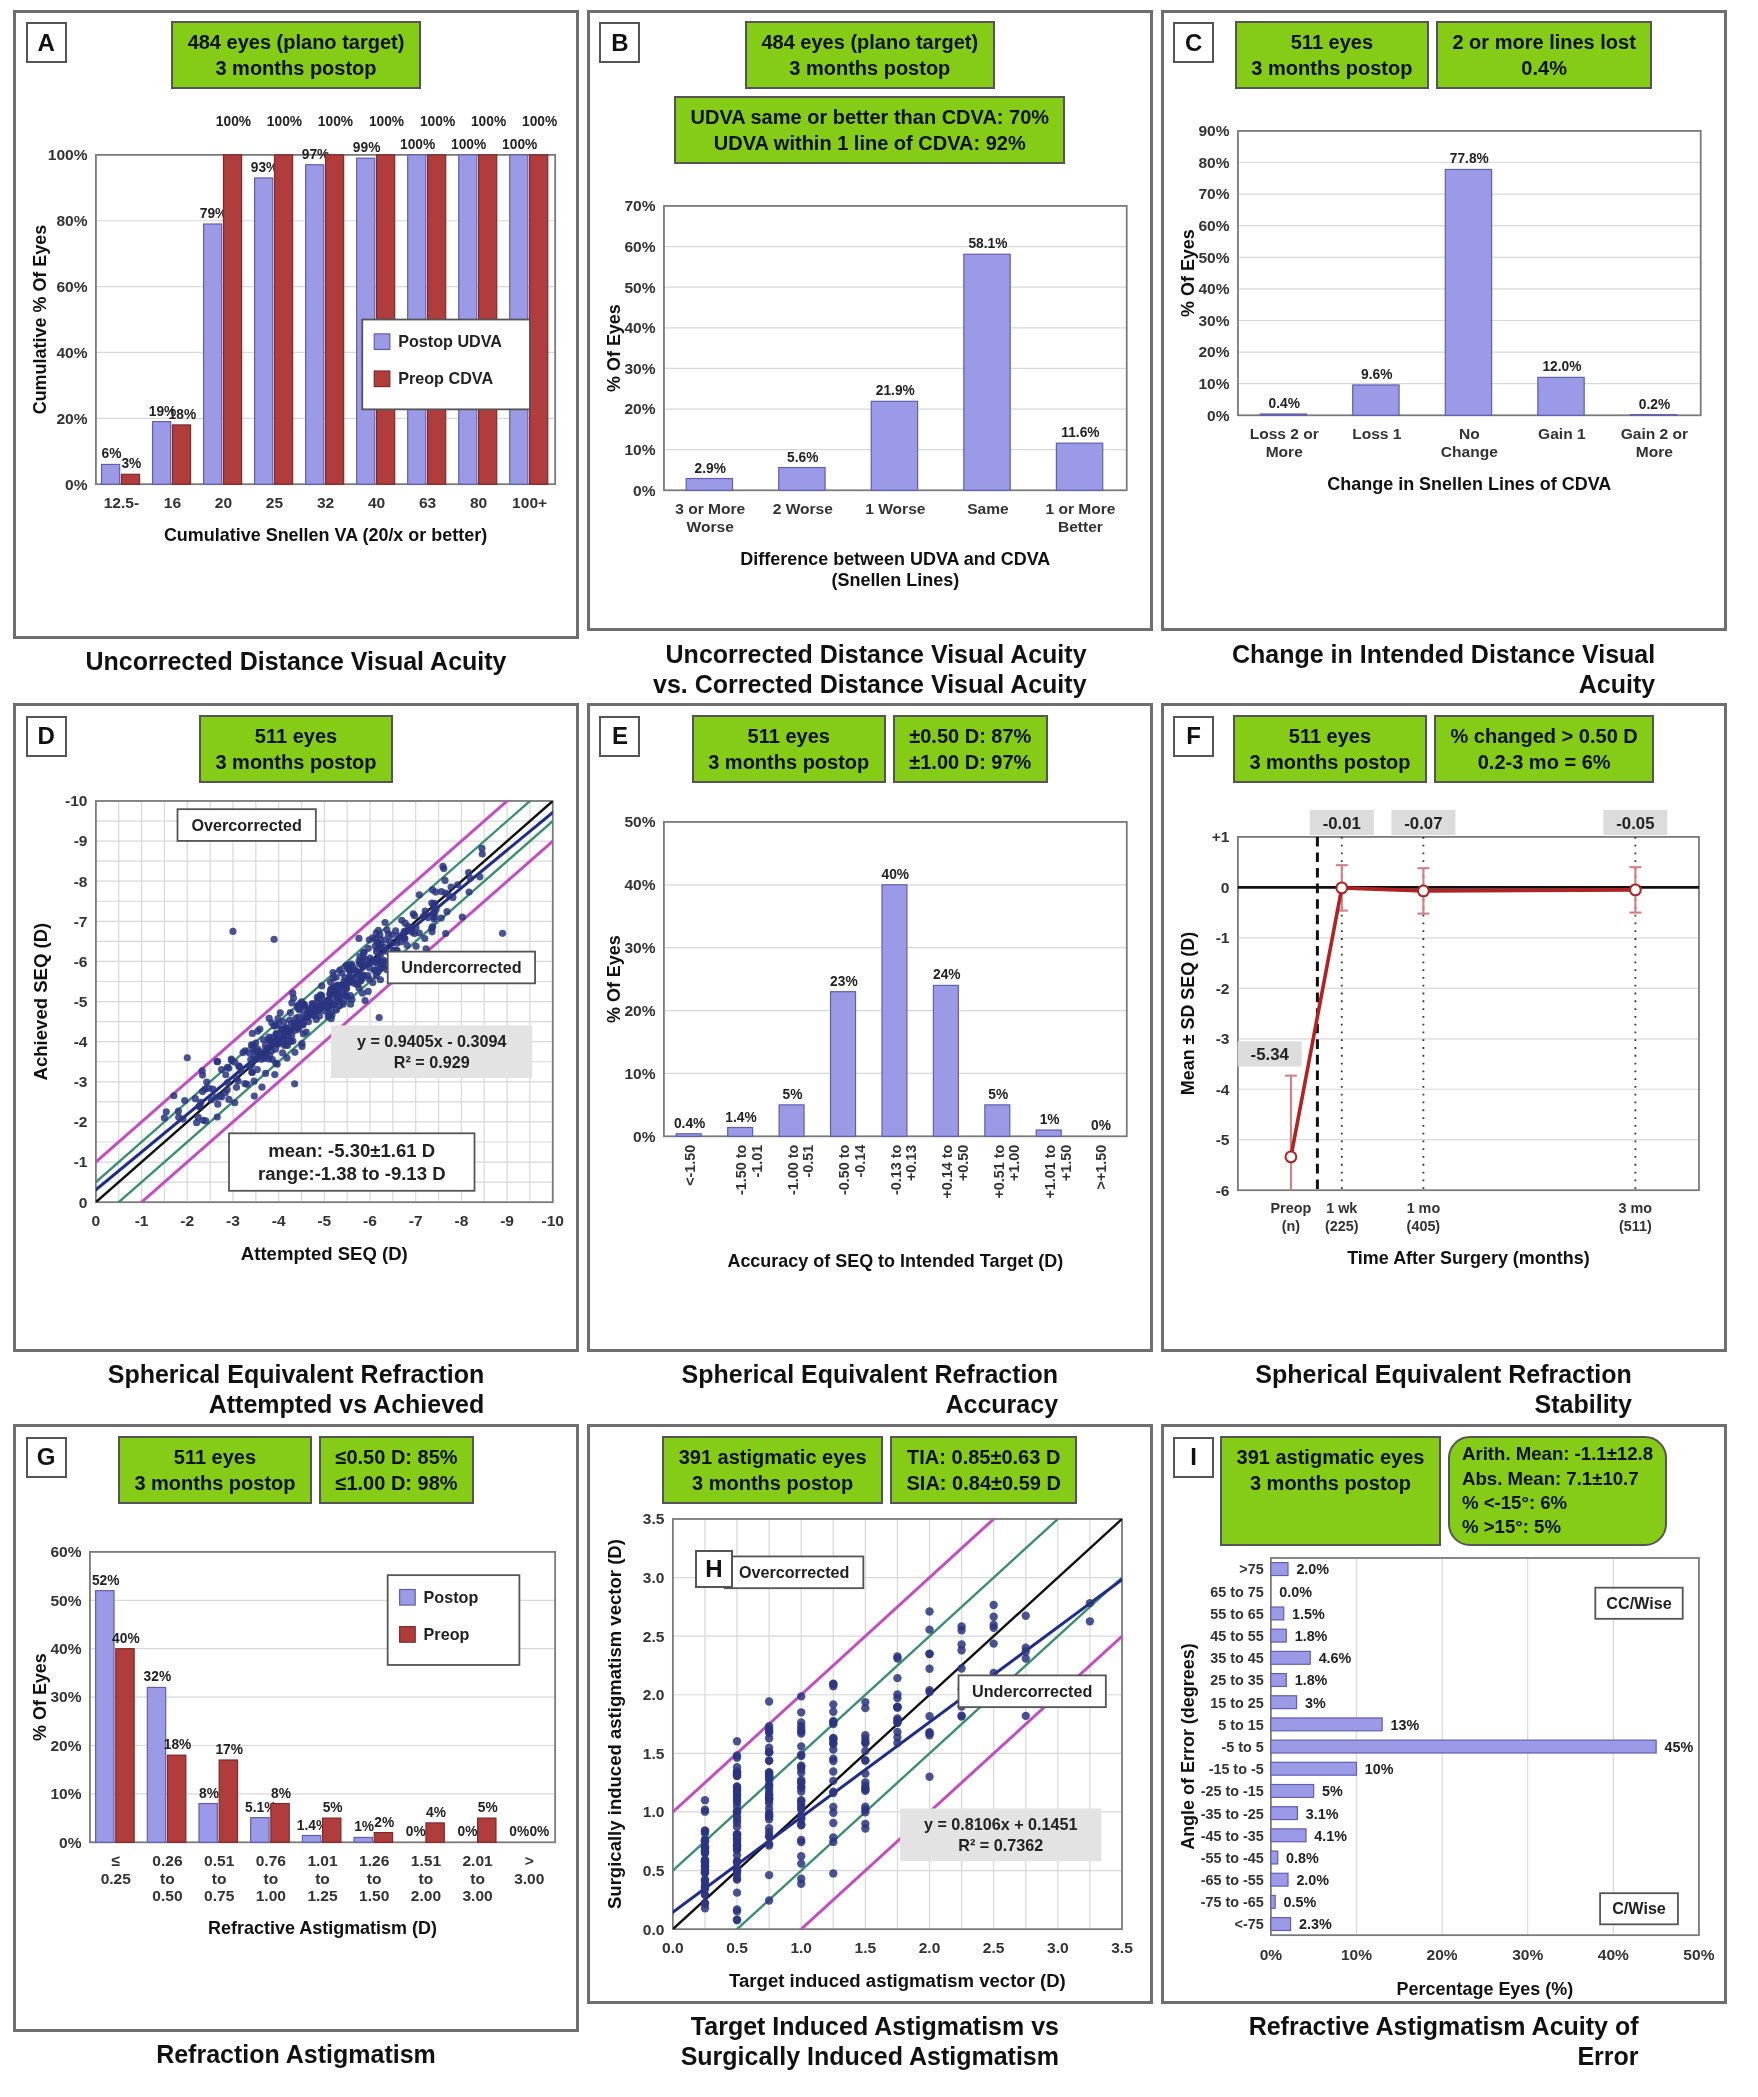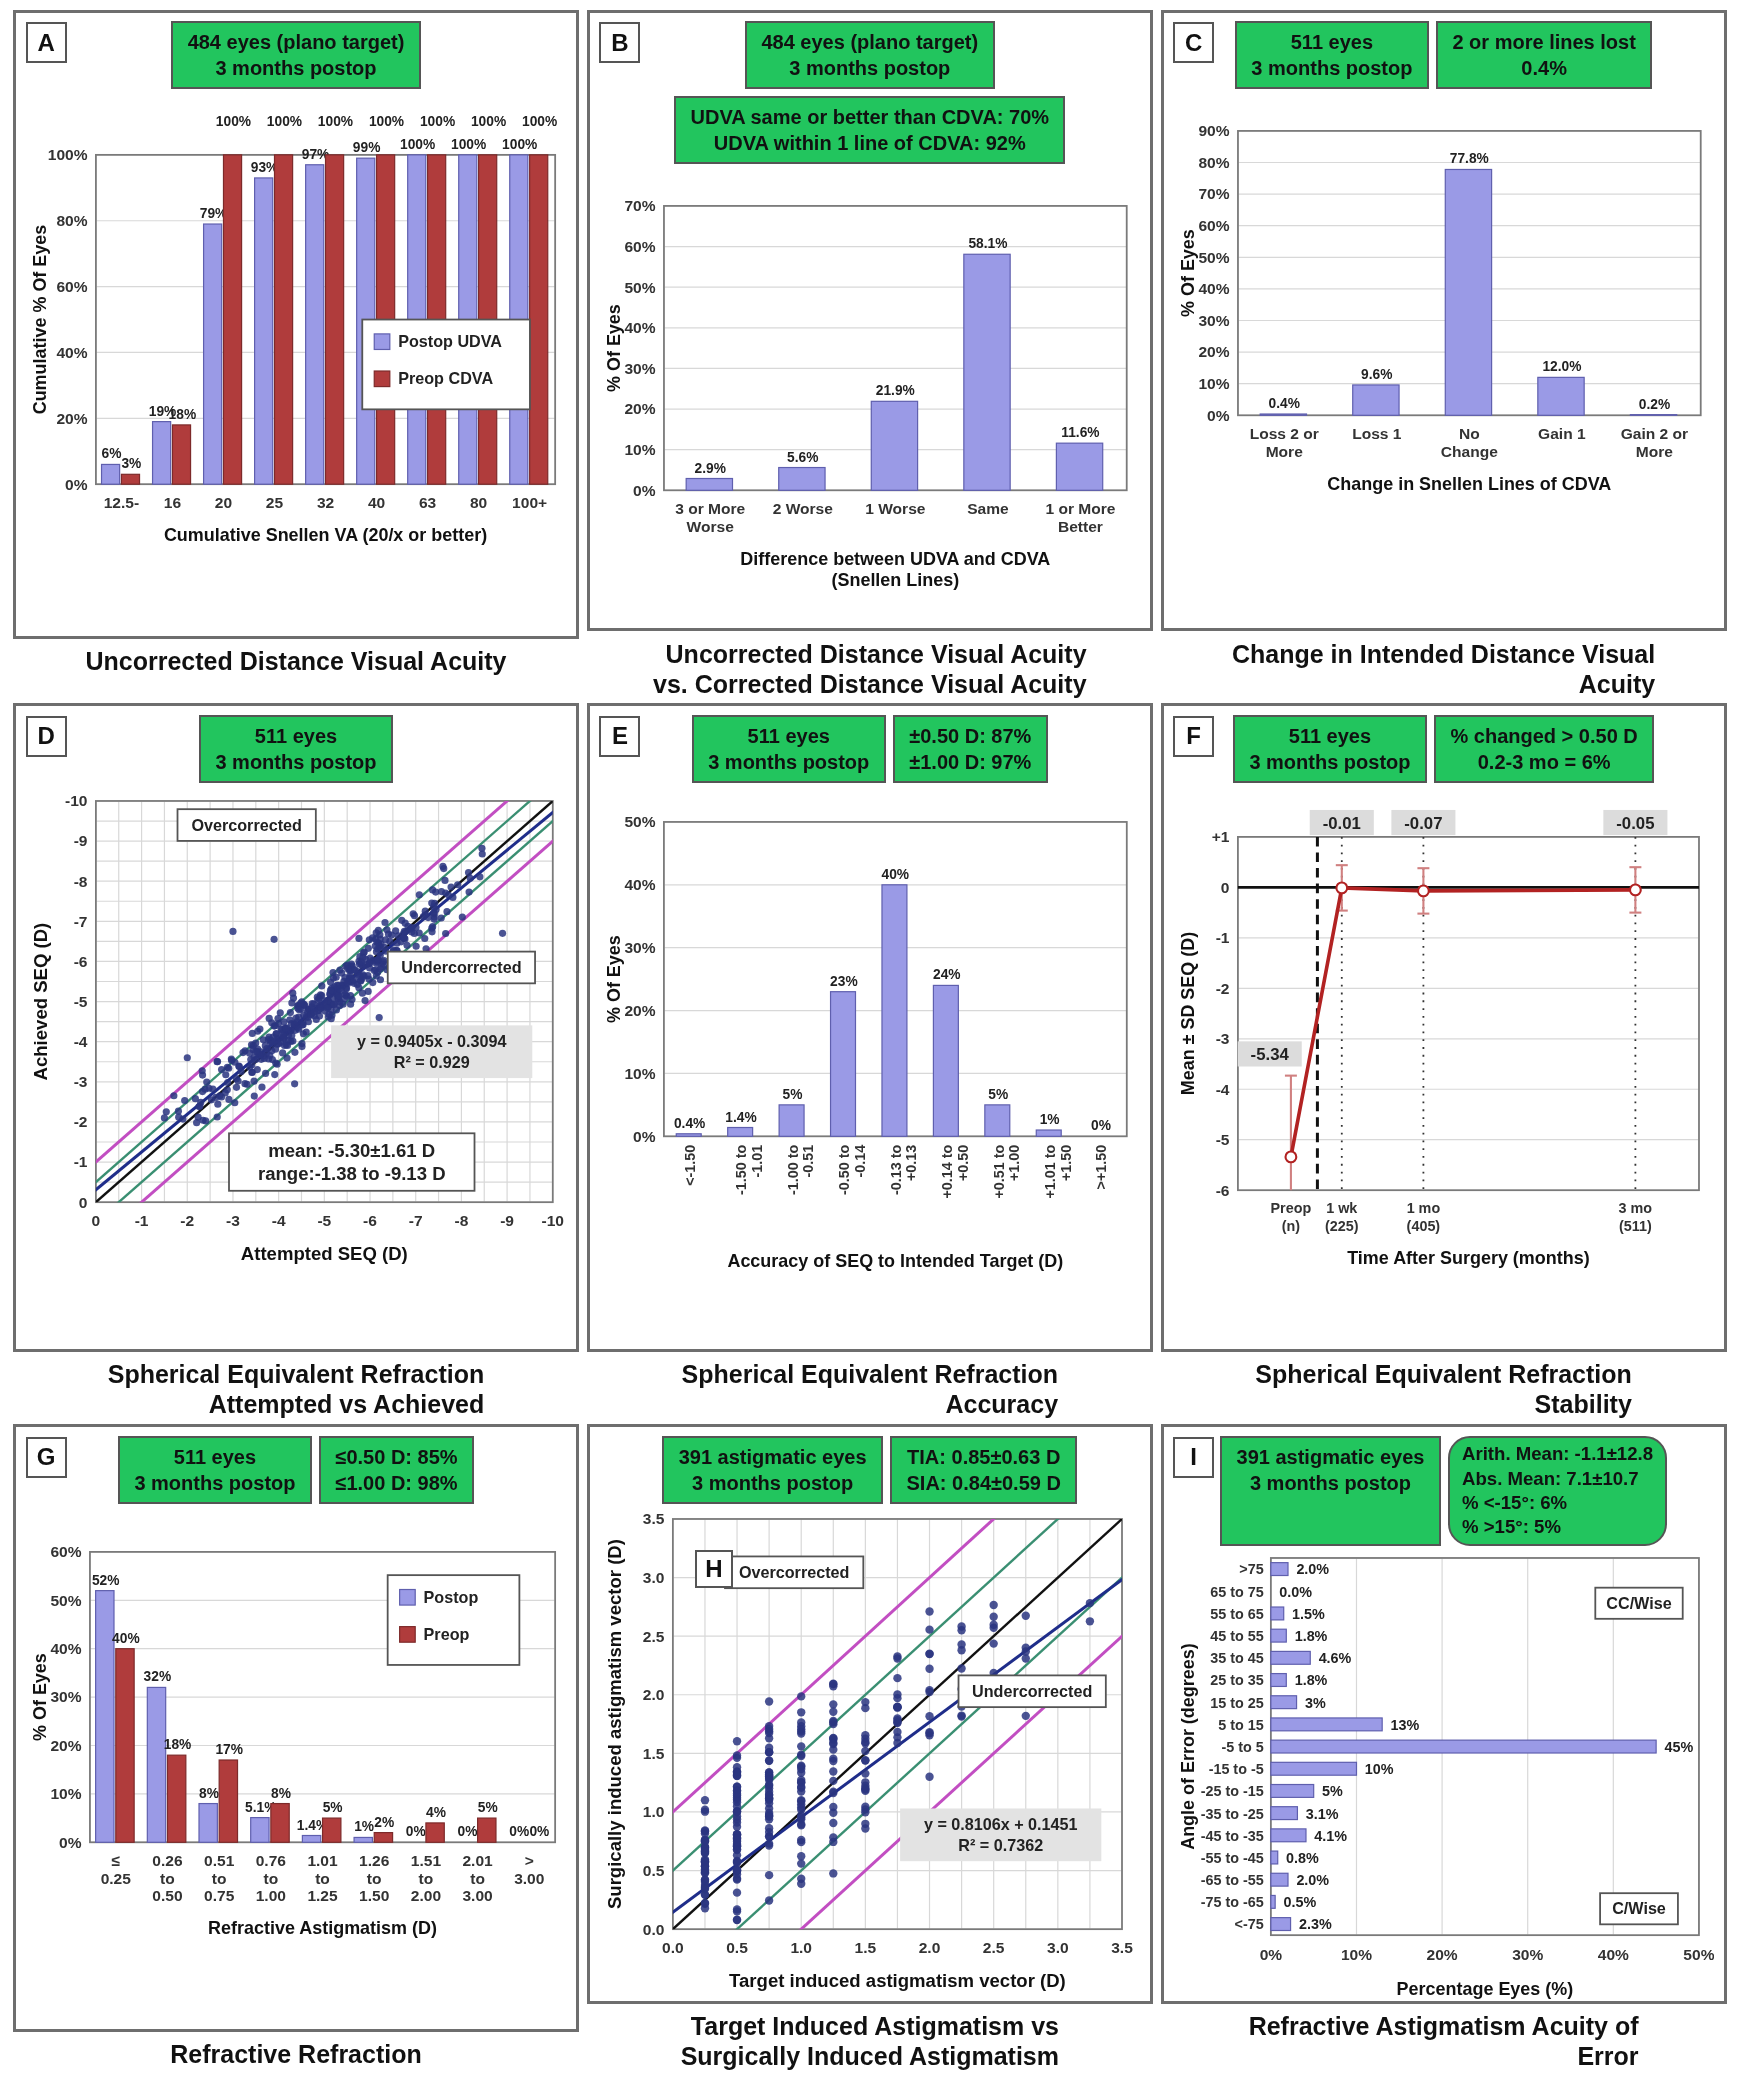--- a/index.html
+++ b/index.html
@@ -8,21 +8,21 @@
          grid-template-rows:689px 716px 647px;column-gap:7.8px;row-gap:4.8px;}
   .cell{display:flex;flex-direction:column;align-items:center;}
   .panel{position:relative;width:566px;border:3px solid #6e6e6e;background:#fff;
          box-sizing:border-box;padding:7.2px 8.4px;overflow:hidden;}
   .r1 .panel{height:629px}.r2 .panel{height:650px}.r3 .panel{height:608px}
   .letter{position:absolute;top:9.6px;left:9.6px;width:37px;height:37px;border:2.4px solid #555;
           background:#fff;display:flex;align-items:center;justify-content:center;
           font-size:24px;font-weight:bold;z-index:4}
   .letter-inset{top:123px;left:105px;width:34px;height:34px}
   .headers{display:flex;flex-wrap:wrap;justify-content:center;align-items:stretch;gap:7.2px;margin-top:1.2px;}
-  .hbox{border:2.4px solid #555;background:#22c55e;padding:6px 14.4px;font-size:20px;font-weight:bold;
+  .hbox{border:2.4px solid #555;background:#84cc16;padding:6px 14.4px;font-size:20px;font-weight:bold;
         text-align:center;line-height:1.3;white-space:pre-line;}
   .hbox-left{text-align:left;font-size:18.6px;padding:4.8px 12px;border-radius:22px;}
   .chart{margin-top:6px;line-height:0;}
   .chart text{font-family:"Liberation Sans",sans-serif;}
   .ptitle{margin-top:7.2px;font-size:25px;font-weight:bold;text-align:right;line-height:1.2;white-space:pre-line;}
 </style>
 </head>
 <body>
 
 <div class="sheet">
@@ -923,21 +923,21 @@
             <text text-anchor="middle" font-size="26" font-weight="bold" fill="#333"><tspan x="843.8333333333333" y="595">&gt;</tspan><tspan x="843.8333333333333" y="624">3.00</tspan></text>
             <text text-anchor="middle" font-size="30" font-weight="bold" fill="#111"><tspan x="498.5" y="708">Refractive Astigmatism (D)</tspan></text>
             <text transform="translate(36,312.5) rotate(-90)" text-anchor="middle" font-size="30" font-weight="bold" fill="#111"><tspan x="0" y="0">% Of Eyes</tspan></text>
             <rect x="607.28" y="108.80000000000001" width="220" height="150" fill="#fff" stroke="#555" stroke-width="3"></rect>
             <rect x="627.28" y="132.8" width="26" height="26" fill="#9a9ae6" stroke="#5f5fae" stroke-width="2"></rect>
             <text text-anchor="start" font-size="27" font-weight="bold" fill="#222"><tspan x="667.28" y="154.8">Postop</tspan></text>
             <rect x="627.28" y="194.8" width="26" height="26" fill="#b03c3c" stroke="#7d2a2a" stroke-width="2"></rect>
             <text text-anchor="start" font-size="27" font-weight="bold" fill="#222"><tspan x="667.28" y="216.8">Preop</tspan></text>
           </svg></div>
     </div>
-    <div class="ptitle">Refractive Refraction</div>
+    <div class="ptitle">Refraction Astigmatism</div>
   </div>
 
   <div class="cell r3">
     <div class="panel">
       <div class="letter letter-inset">H</div>
       <div class="headers">
         <div class="hbox">391 astigmatic eyes
 3 months postop</div>
         <div class="hbox">TIA: 0.85±0.63 D
 SIA: 0.84±0.59 D</div>

